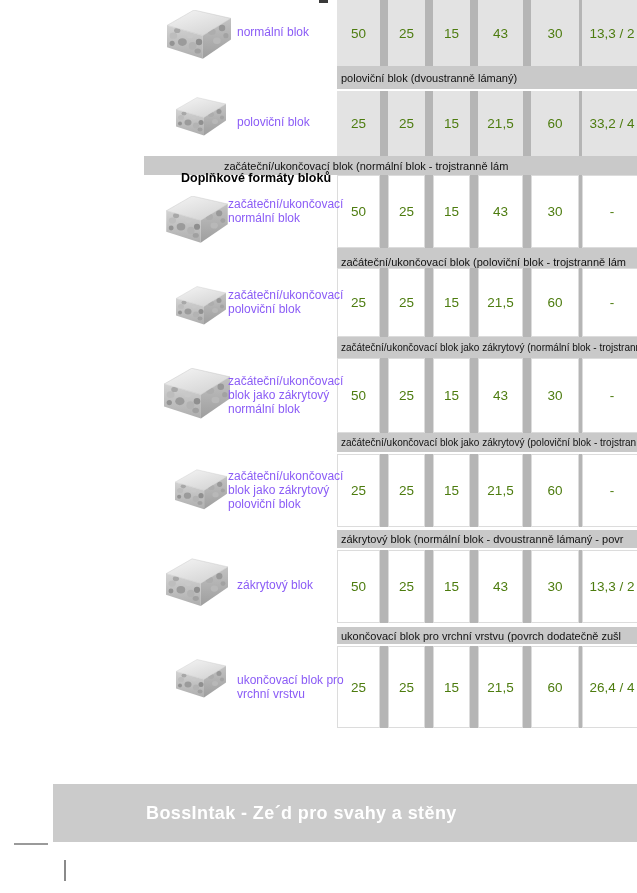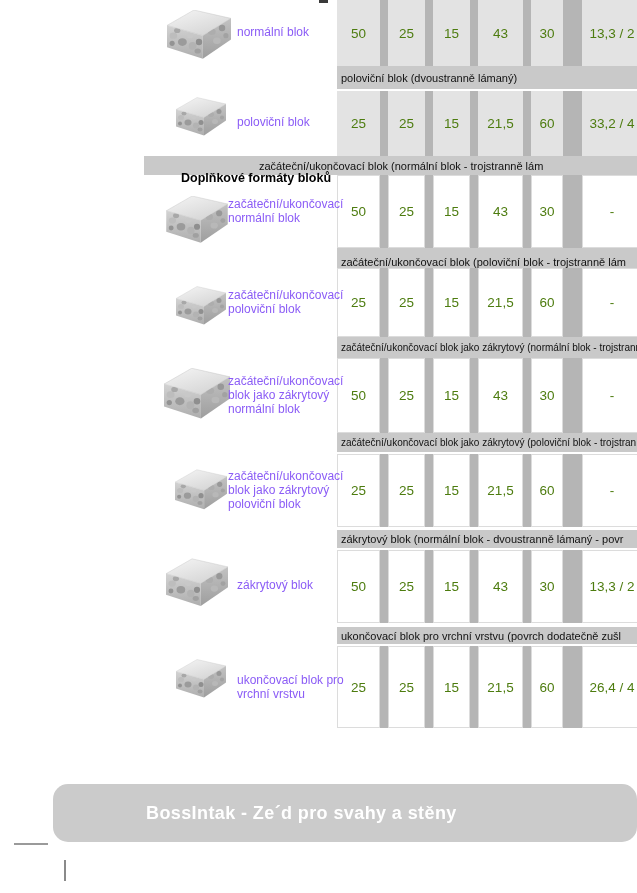--- a/index.html
+++ b/index.html
@@ -6,37 +6,37 @@
   .page{position:relative;width:637px;height:893px;background:#ffffff;overflow:hidden;
         font-family:"Liberation Sans",sans-serif;color:#1c1c1c;}
 
   
   .vrow{position:absolute;left:337px;width:300px;background:#b5b5b5;}
   .vrow .cell{position:absolute;top:0;bottom:0;display:flex;align-items:center;
               justify-content:center;font-size:13.5px;white-space:nowrap;color:#4d7c0f;}
   .vrow.gray .cell{background:#e3e3e3;}
   .vrow.white .cell{background:#ffffff;border:1px solid #dcdcdc;box-sizing:border-box;}
   .c0{left:0;width:43px}.c1{left:51px;width:37px}.c2{left:96px;width:37px}
-  .c3{left:141px;width:45px}.c4{left:194px;width:32px}.c5{left:245px;width:60px}
+  .c3{left:141px;width:45px}.c4{left:194px;width:48px}.c5{left:245px;width:60px}
 
   
   .band{position:absolute;left:337px;width:300px;background:#c9c9c9;display:flex;
         align-items:center;white-space:nowrap;overflow:hidden;box-sizing:border-box;
         padding-left:4px;font-size:11px;color:#111;}
-  .band.wide{left:144px;width:493px;padding-left:115px;}
+  .band.wide{left:144px;width:493px;padding-left:80px;}
   .band.small{font-size:10px;}
 
   
   .rowlabel{position:absolute;font-size:12px;line-height:14px;white-space:pre-line;color:#8b5cf6;}
   .secheader{position:absolute;left:181px;top:171px;font-size:12.5px;font-weight:bold;color:#000;}
   .blok{position:absolute;}
 
   
   .banner{position:absolute;left:53px;top:784px;width:584px;height:58px;background:#cbcbcb;
-          display:flex;align-items:center;border-radius:15px;}
+          display:flex;align-items:center;}
   .banner span{margin-left:93px;color:#ffffff;font-weight:bold;font-size:18px;letter-spacing:.4px;}
   .hmark{position:absolute;left:14px;top:843px;width:34px;height:2px;background:#9a9a9a;}
   .vmark{position:absolute;left:64px;top:860px;width:2px;height:21px;background:#8a8a8a;}
   .remnant{position:absolute;left:319px;top:0;width:9px;height:3px;background:#3a3a3a;}
 </style>
 </head>
 <body>
 
 <div class="page">
 

